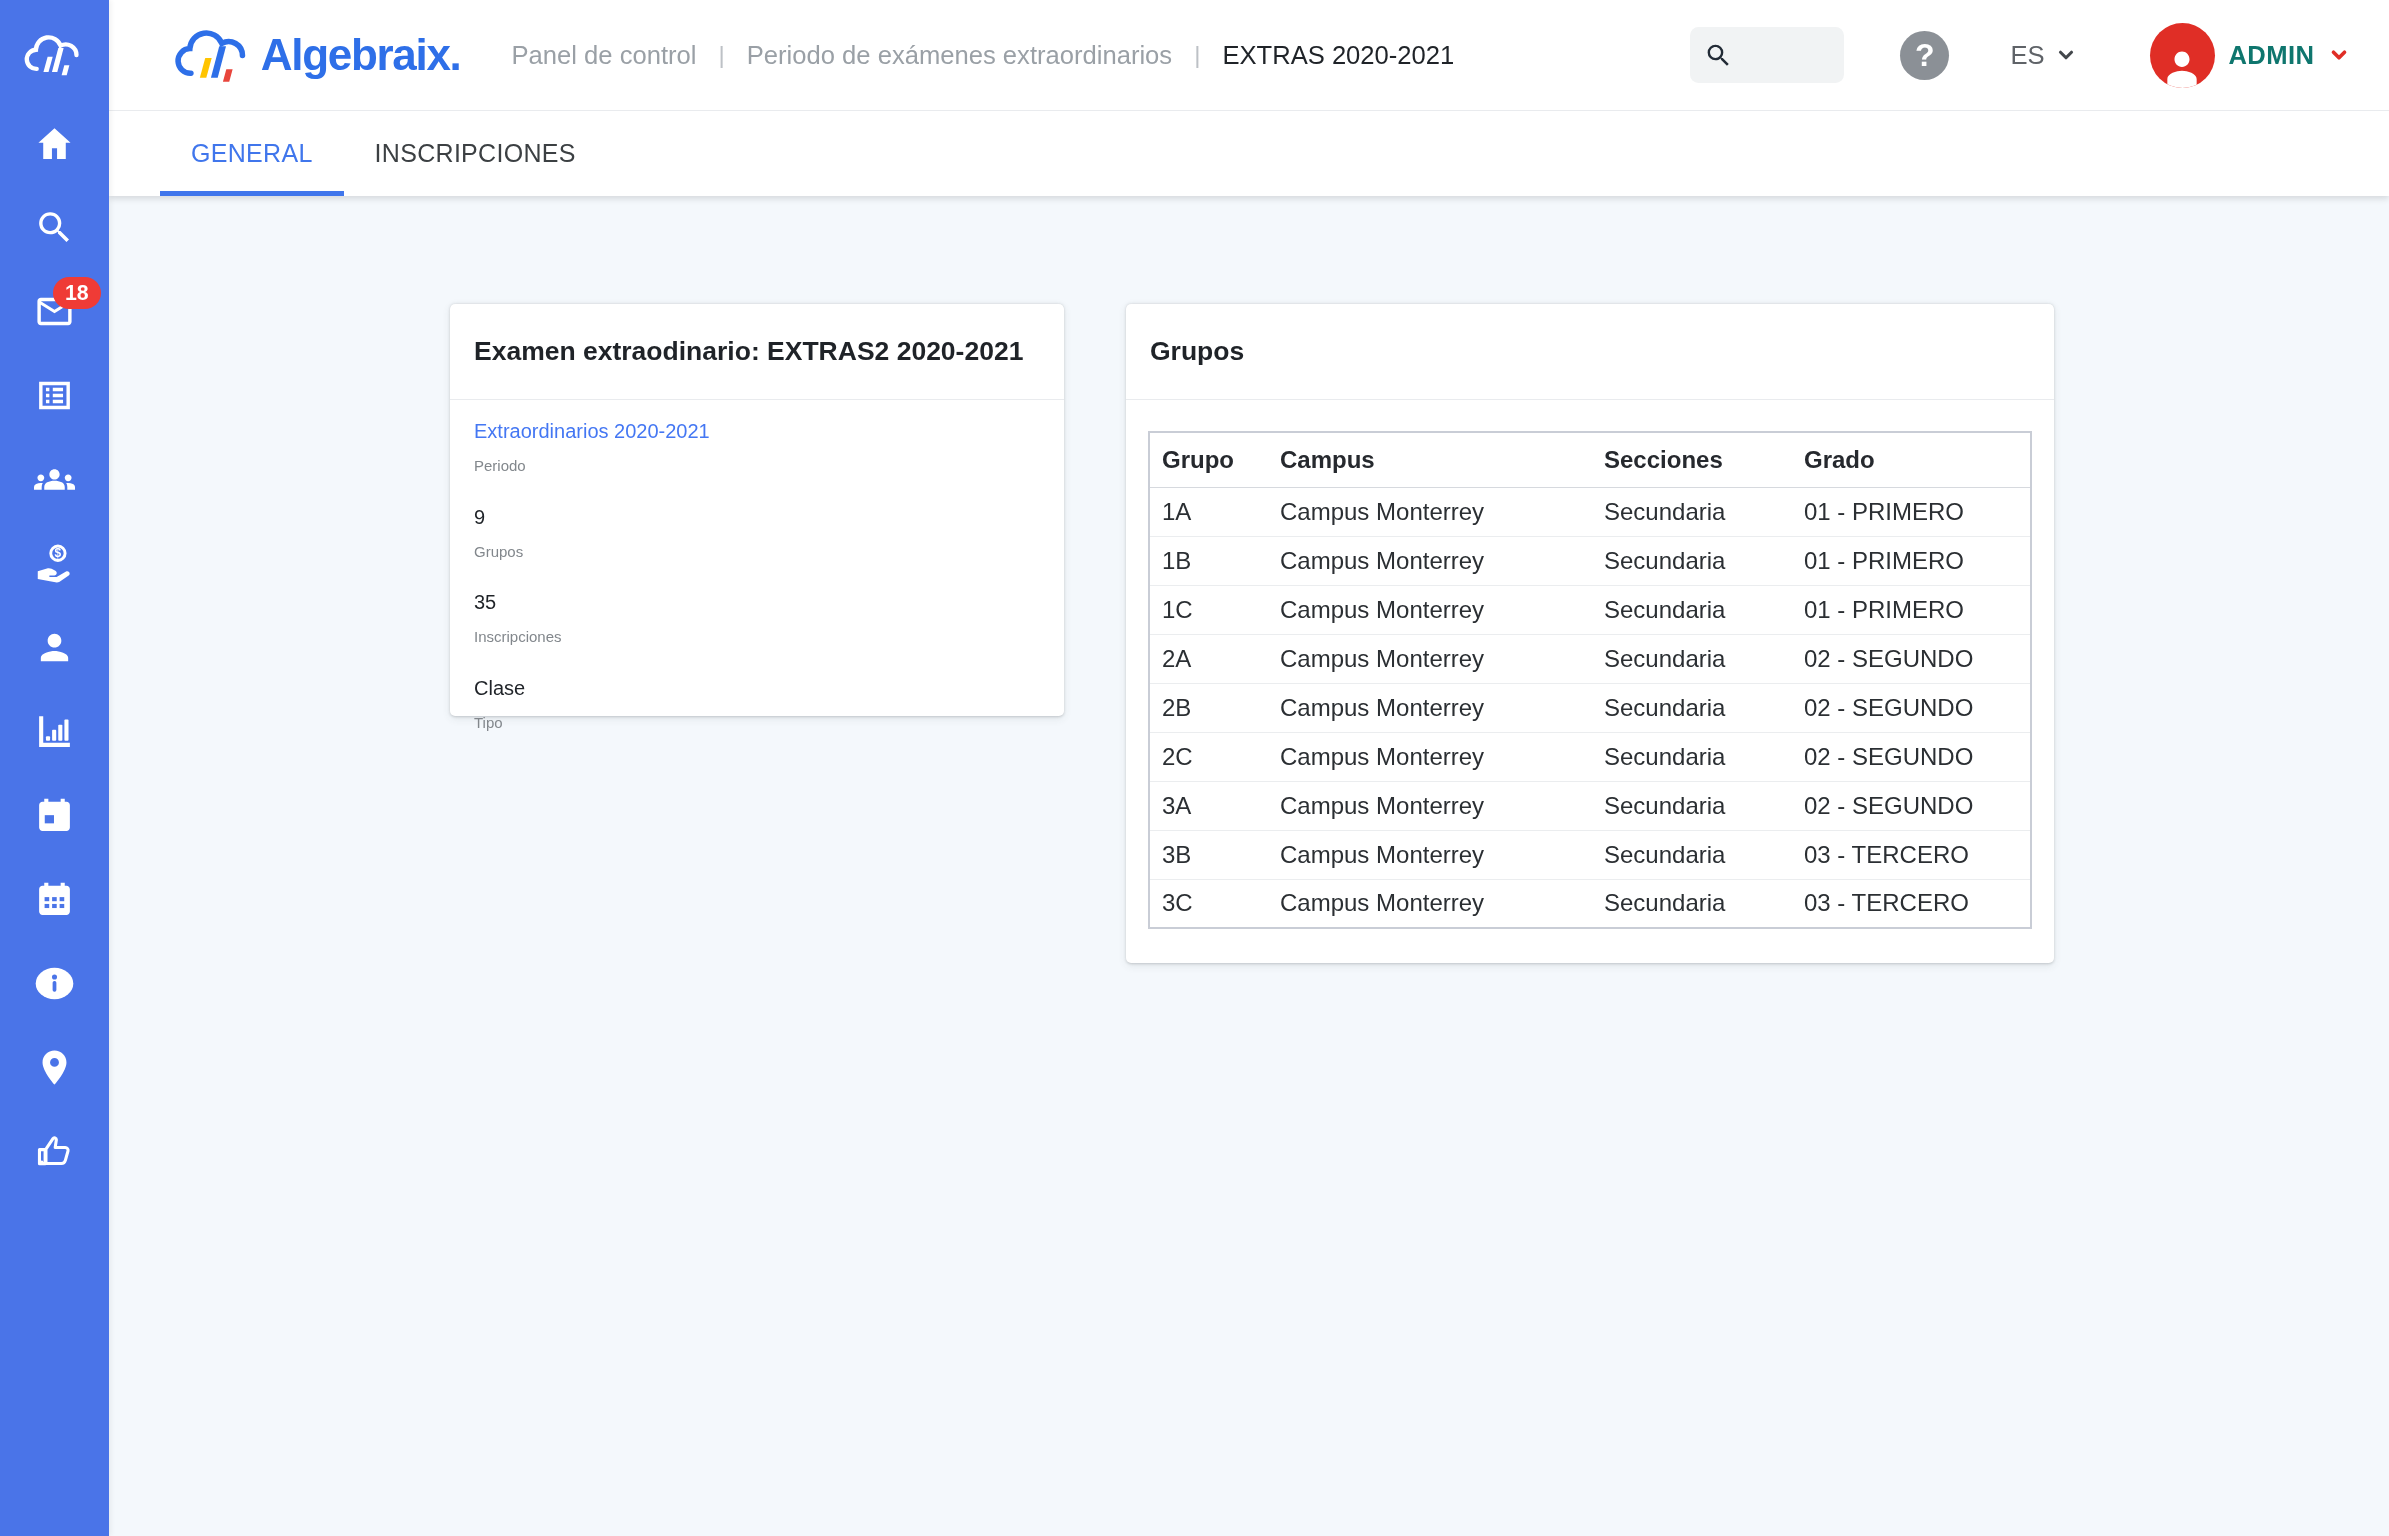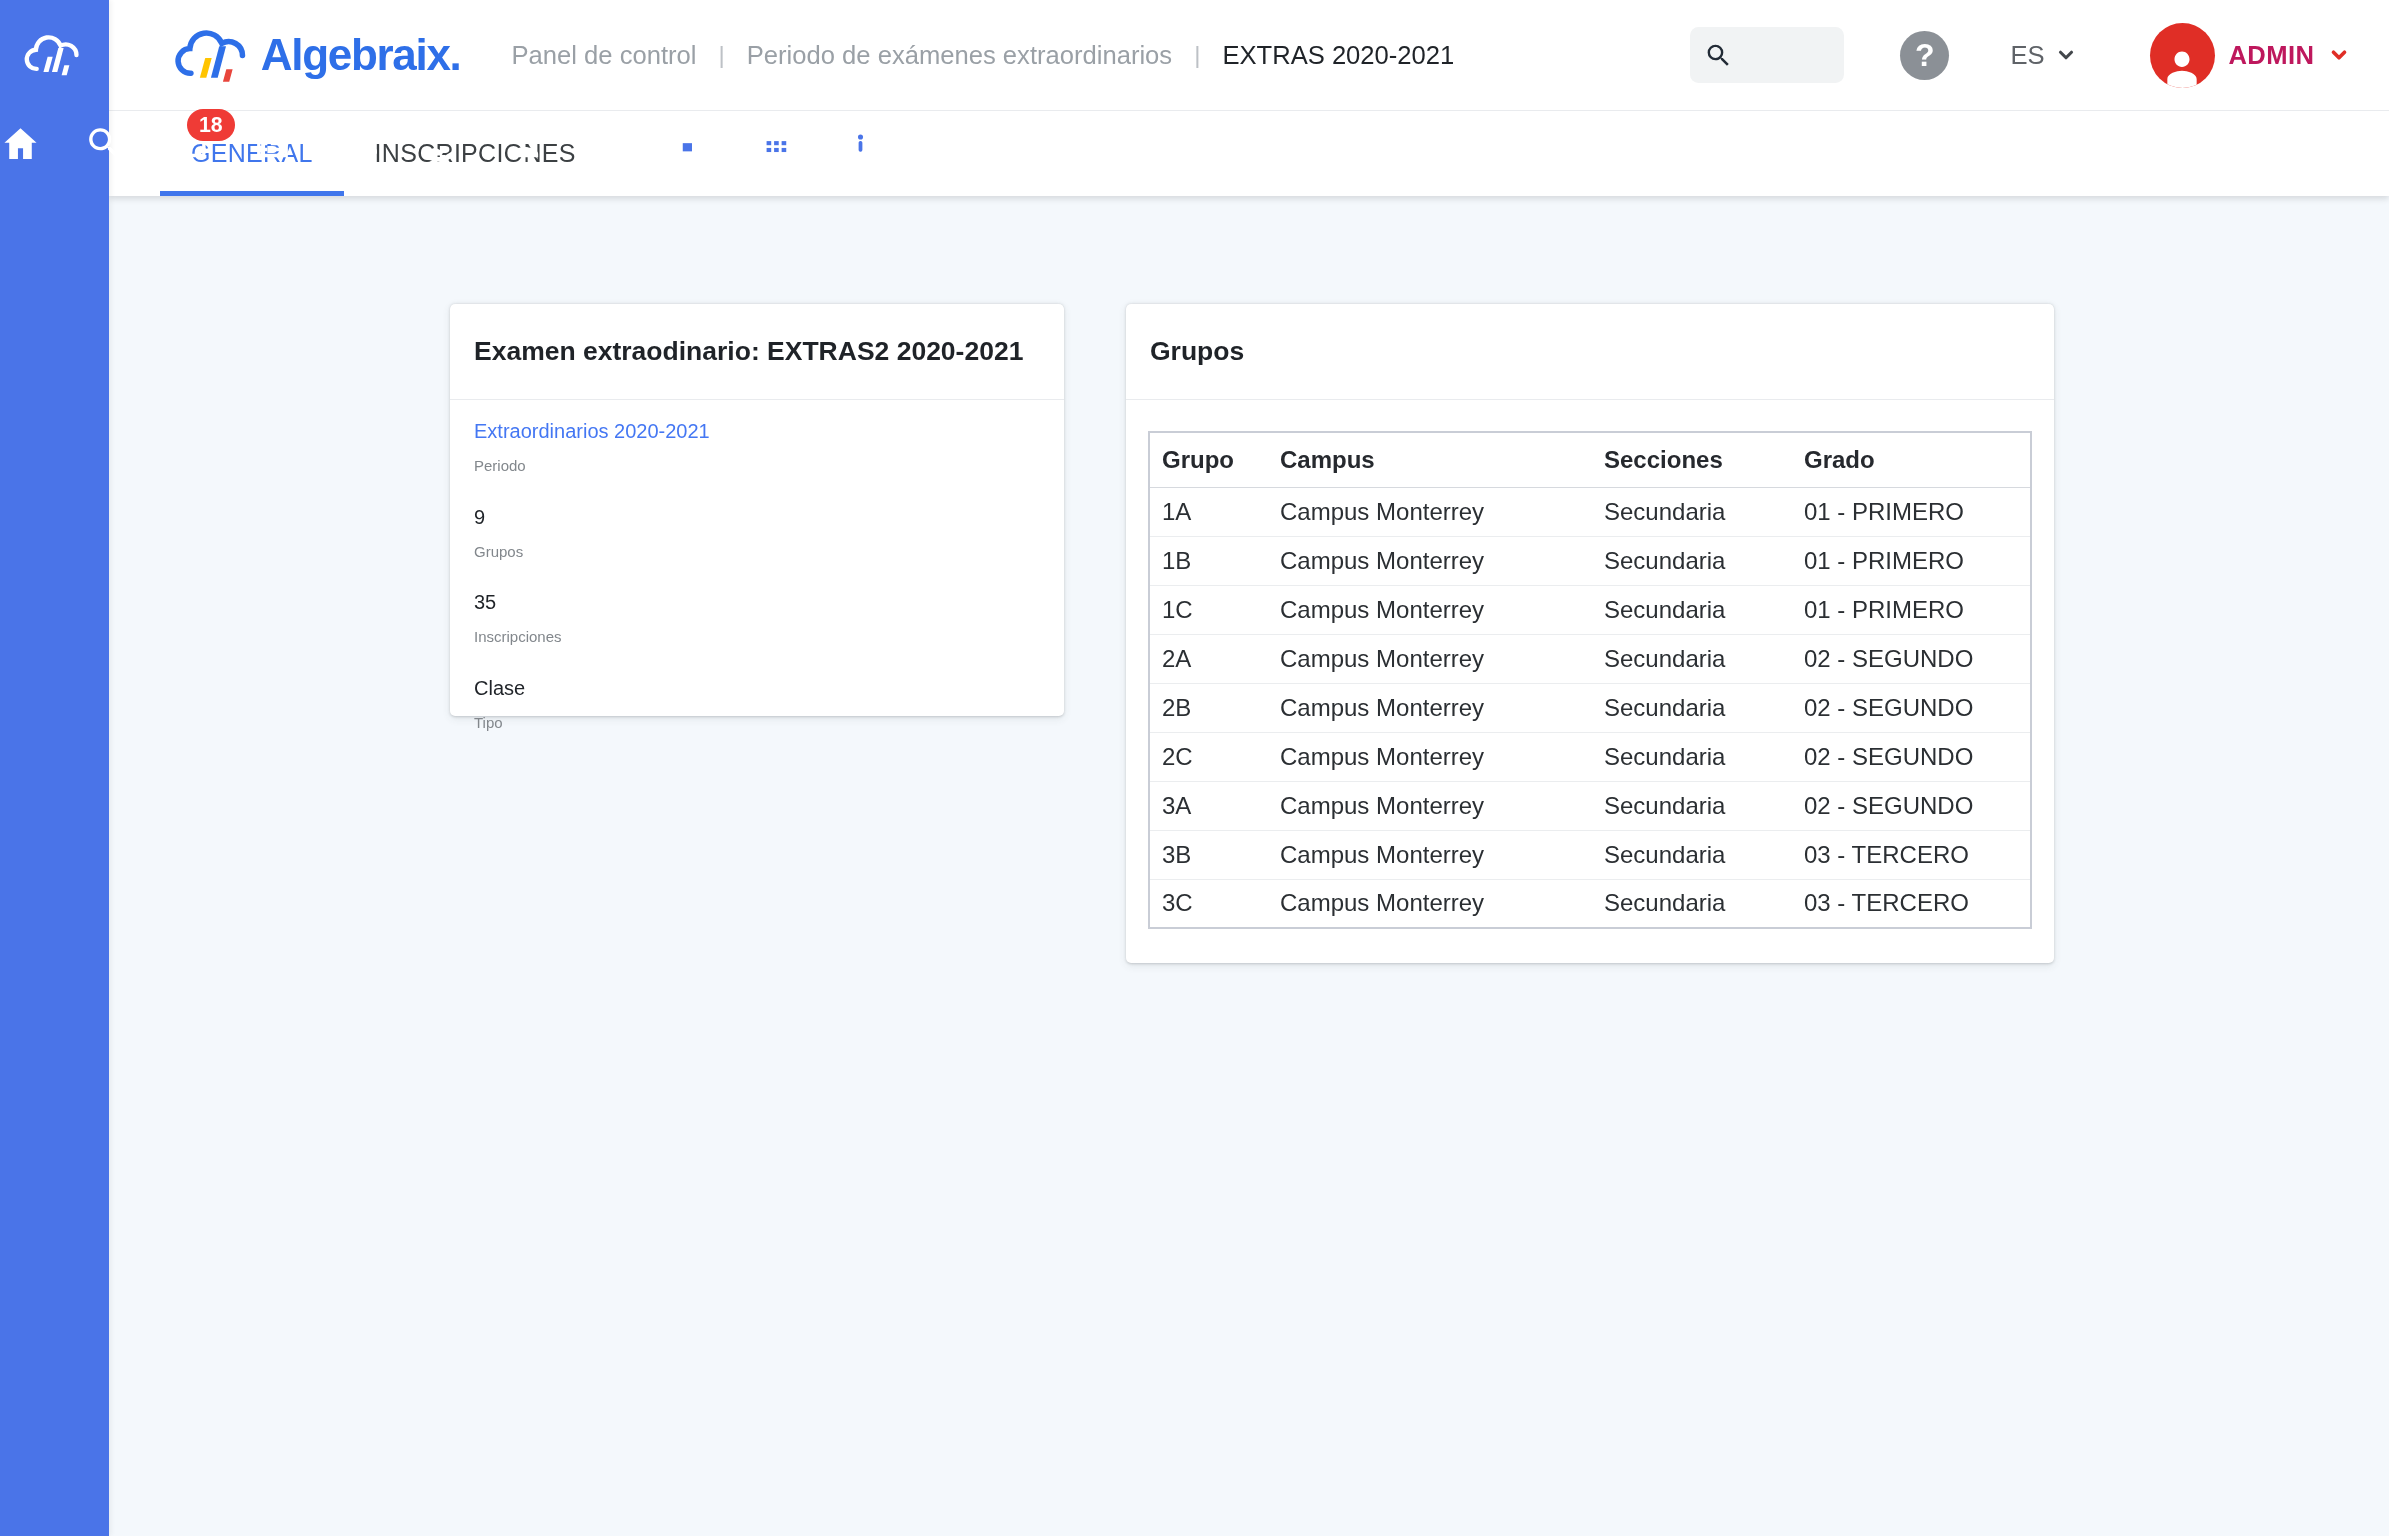--- a/index.html
+++ b/index.html
@@ -3,21 +3,21 @@
 <meta charset="utf-8">
 <style>
   * { margin:0; padding:0; box-sizing:border-box; }
   html,body { width:2389px; height:1536px; overflow:hidden; }
   body { font-family:"Liberation Sans", sans-serif; background:#F4F8FC; color:#202124; position:relative; }
 
   
   .sidebar { position:absolute; left:0; top:0; width:109px; height:1536px; background:#4A74E8; z-index:30;
              box-shadow:1.7px 0 5.1px rgba(0,0,0,0.06); }
   .side-logo { height:111px; display:flex; align-items:center; justify-content:center; cursor:pointer; }
-  .side-nav { display:flex; flex-direction:row; align-items:center; padding-top:12px; gap:43px;text-decoration:underline; }
+  .side-nav { display:flex; flex-direction:column; align-items:center; padding-top:12px; gap:43px;text-decoration:underline; }
   .nav-btn { position:relative; width:41px; height:41px; background:none; border:none; cursor:pointer;
              display:flex; align-items:center; justify-content:center; }
   .nav-btn svg { width:41px; height:41px; }
   .badge { position:absolute; top:-13.7px; left:19px; background:#EF3B36; color:#fff; font-size:21.3px; font-weight:700;
            padding:3.4px 12px; border-radius:853px; line-height:1.15; }
 
   
   .topbar { position:absolute; left:109px; top:0; right:0; height:111px; background:#fff; display:flex;
             align-items:center; border-bottom:0.9px solid #E9EBEE; z-index:20; }
   .brand { margin-left:65px; display:flex; align-items:center; gap:6.8px; cursor:pointer; }
@@ -35,21 +35,21 @@
                      font-family:"Liberation Sans", sans-serif; margin-left:6.8px; }
   .help-btn { margin-left:56px; width:49px; height:49px; border-radius:50%; background:#8B9096; border:none;
               color:#fff; font-size:32px; font-weight:700; display:flex; align-items:center; justify-content:center;
               cursor:pointer; font-family:"Liberation Sans", sans-serif; }
   .lang { margin-left:61px; display:flex; align-items:center; gap:10.2px; font-size:25.6px; color:#5F6368; cursor:pointer; }
   .lang svg, .user svg.chev { width:22px; height:22px; }
   .user { margin-left:73px; display:flex; align-items:center; gap:13.7px; cursor:pointer; }
   .avatar { width:65px; height:65px; border-radius:50%; background:#E02E26; display:flex; align-items:flex-end;
             justify-content:center; overflow:hidden; }
   .avatar svg { width:44px; height:44px; }
-  .user-name { color:#be185d; font-weight:700; font-size:25.6px; letter-spacing:0.4px; }
+  .user-name { color:#0f766e; font-weight:700; font-size:25.6px; letter-spacing:0.4px; }
 
   
   .tabbar { position:absolute; left:109px; top:111px; right:0; height:85px; background:#fff; display:flex;
             align-items:stretch; padding-left:51px; box-shadow:0 2.6px 6px rgba(0,0,0,0.12); z-index:10; }
   .tab { position:relative; display:flex; align-items:center; gap:10.2px; padding:0 31px; font-size:25px;
          font-weight:500; letter-spacing:0.3px; color:#3C4043; background:none; border:none; cursor:pointer;
          font-family:"Liberation Sans", sans-serif; }
   .tab.active { color:#4076EC; }
   .tab.active::after { content:""; position:absolute; left:0; right:0; bottom:0; height:5.1px; background:#4076EC; }
   .tab svg { width:22px; height:22px; margin-top:3.4px; }

